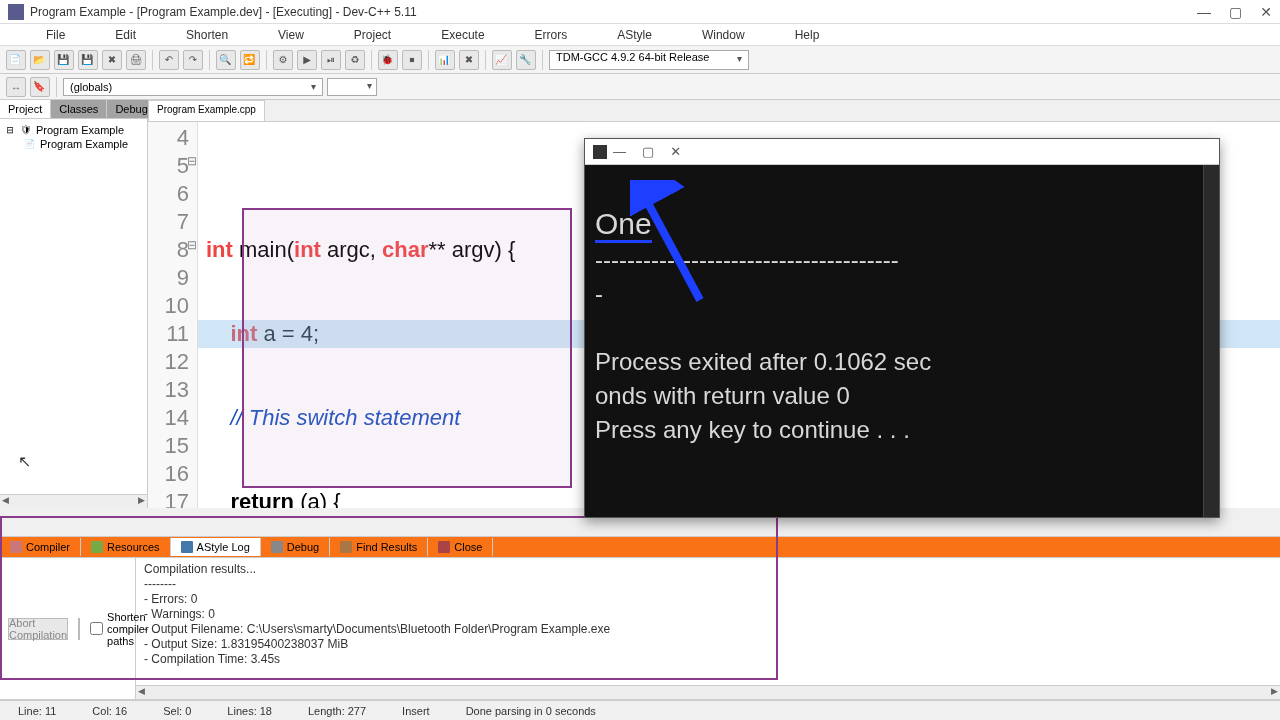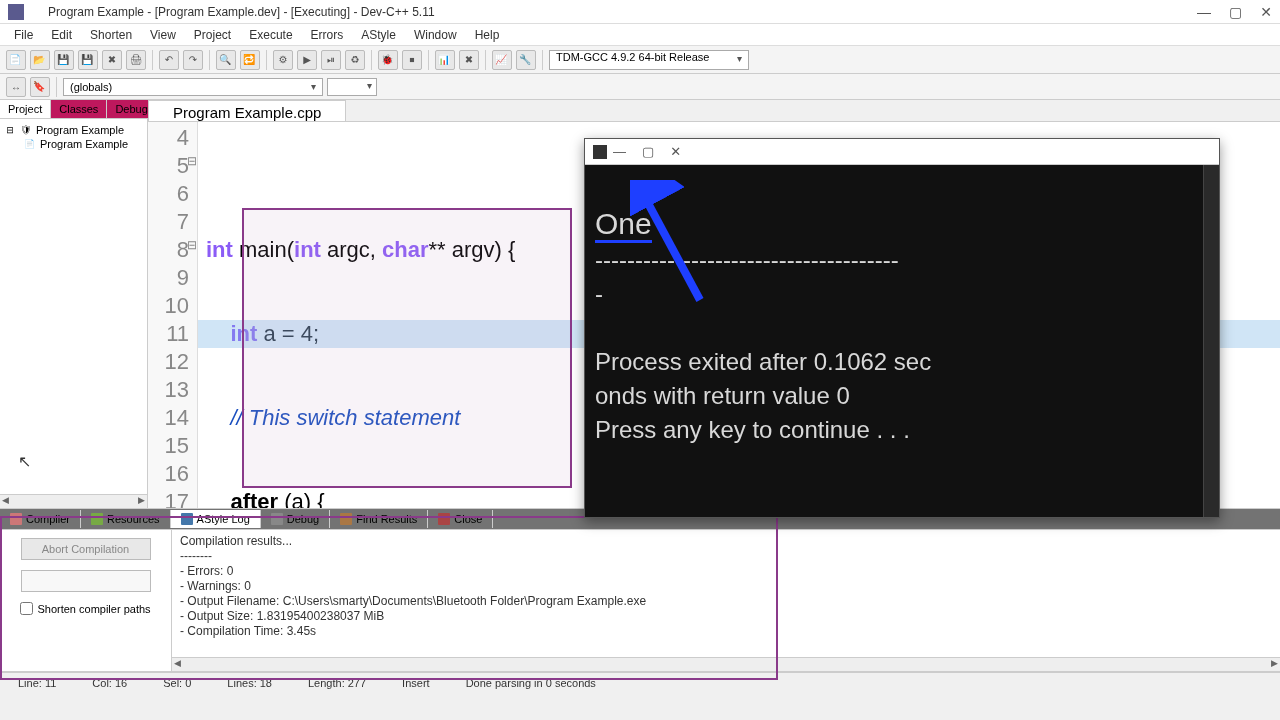--- a/index.html
+++ b/index.html
@@ -1,67 +1,67 @@
 <!DOCTYPE html>
 <html><head>
 <meta charset="utf-8">
 <style>
 * { margin: 0; padding: 0; box-sizing: border-box; font-family: "Segoe UI", Tahoma, sans-serif; }
 body { width: 1280px; height: 720px; background: #f0f0f0; overflow: hidden; position: relative; font-size: 12px; }
-.titlebar { height: 24px; background: #fff; display: flex; align-items: center; padding: 0 8px; border-bottom: 1px solid #ddd; gap: 18px; }
+.titlebar { height: 24px; background: #fff; display: flex; align-items: center; padding: 0 8px; border-bottom: 1px solid #ddd; }
 .titlebar .icon { width: 16px; height: 16px; background: #5a5a8e; margin-right: 6px; }
 .titlebar .title { flex: 1; font-size: 12px; color: #333; }
 .winbtns { display: flex; gap: 18px; color: #555; font-size: 14px; }
 .winbtns span { cursor: pointer; }
 .menubar { height: 22px; background: #fff; display: flex; align-items: center; padding: 0 6px; gap: 2px; border-bottom: 1px solid #ddd; }
-.menubar span { padding: 2px 8px; font-size: 12px; color: #333; cursor: pointer; }
+.menubar span { padding: 2px 8px; font-size: 12px; color: #333; cursor: pointer; margin-left: 32px; }
 .toolbar { height: 28px; background: #f4f4f4; display: flex; align-items: center; padding: 0 6px; gap: 4px; border-bottom: 1px solid #ccc; }
 .tbtn { width: 20px; height: 20px; background: #e8e8e8; border: 1px solid #bbb; border-radius: 2px; display:flex; align-items:center; justify-content:center; font-size:10px; color:#555; cursor:pointer; }
 .tsep { width: 1px; height: 20px; background: #ccc; margin: 0 2px; }
 .compiler-select { height: 20px; border: 1px solid #aaa; padding: 0 20px 0 6px; font-size: 11px; background: #fff; min-width: 200px; position: relative; }
 .compiler-select::after { content: "▾"; position: absolute; right: 6px; top: 2px; font-size: 10px; color: #555; }
 .toolbar2 { height: 26px; background: #f4f4f4; display: flex; align-items: center; padding: 0 6px; gap: 4px; border-bottom: 1px solid #ccc; }
 .globals { border: 1px solid #aaa; background: #fff; padding: 1px 6px; width: 260px; font-size: 11px; height: 18px; display:flex; align-items:center; position:relative; }
 .globals::after { content: "▾"; position: absolute; right: 6px; font-size: 10px; color: #555; }
 .globals2 { border: 1px solid #aaa; background: #fff; width: 50px; height: 18px; position:relative; }
 .globals2::after { content: "▾"; position: absolute; right: 4px; top:1px; font-size: 10px; color: #555; }
 .main { display: flex; height: 408px; }
 .sidebar { width: 148px; background: #fff; border-right: 1px solid #ccc; display:flex; flex-direction:column; }
 .sidetabs { display: flex; border-bottom: 1px solid #ccc; }
-.sidetabs span { padding: 3px 8px; font-size: 11px; border-right: 1px solid #ccc; background: #be185d; cursor:pointer; }
+.sidetabs span { padding: 3px 8px; font-size: 11px; border-right: 1px solid #ccc; background: #a3a3a3; cursor:pointer; }
 .sidetabs span.active { background: #fff; }
 .tree { padding: 4px; font-size: 11px; flex:1; }
 .tree-item { display: flex; align-items: center; gap: 4px; padding: 1px 0; }
 .tree-item.child { padding-left: 20px; }
 .tree-icon { width: 12px; height: 12px; display:inline-flex; align-items:center; justify-content:center; font-size:9px; }
 .side-scroll { height: 14px; border-top: 1px solid #ccc; background: #eee; position:relative; }
 .side-scroll::before { content:"◀"; position:absolute; left:2px; font-size:9px; color:#666; }
 .side-scroll::after { content:"▶"; position:absolute; right:2px; font-size:9px; color:#666; }
 .editor-area { flex: 1; background: #fff; display:flex; flex-direction:column; }
 .filetabs { height: 22px; display: flex; border-bottom: 1px solid #ccc; background: #f0f0f0; }
-.filetabs span { padding: 3px 24px; font-size: 15px; background: #fff; border: 1px solid #ccc; border-bottom: none; cursor:pointer; }
+.filetabs span { padding: 3px 8px; font-size: 10px; background: #fff; border: 1px solid #ccc; border-bottom: none; cursor:pointer; }
 .code-wrap { display: flex; flex: 1; font-family: "Consolas", monospace; font-size: 22px; line-height: 28px; overflow:hidden; position:relative; }
 .gutter { background: #f8f8f8; color: #888; text-align: right; padding: 2px 8px 2px 4px; border-right: 1px solid #ddd; user-select:none; min-width:50px; }
 .gutter div { height: 28px; }
 .fold { display:inline-block; width:0; position:relative; }
 .fold::after { content:"⊟"; position:absolute; left:-2px; top:2px; font-size:12px; color:#888; }
 .code { padding: 2px 8px; white-space: pre; position:relative; flex:1; }
 .code div { height: 28px; }
 .kw { color: #000; font-weight: bold; }
-.ty { color: #8b5cf6; font-weight: bold; }
+.ty { color: #ef4444; font-weight: bold; }
 .cm { color: #1a4fbf; font-style: italic; }
 .hl-box { position: absolute; border: 2px solid #8a3a8a; background: rgba(200,160,200,0.12); pointer-events:none; }
 .hl-line { position: absolute; left: 0; right: 0; height: 28px; background: rgba(120,180,230,0.35); pointer-events:none; }
 .underline { border-bottom: 3px solid #1e3fff; }
-.bottom-tabs { height: 22px; background: #737373; display: flex; align-items: center; border-top: 1px solid #ccc; border-bottom: 1px solid #ccc; }
+.bottom-tabs { height: 22px; background: #f97316; display: flex; align-items: center; border-top: 1px solid #ccc; border-bottom: 1px solid #ccc; margin-top: 28px; }
 .bottom-tabs .btab { padding: 3px 10px; font-size: 11px; display:flex; align-items:center; gap:4px; border-right:1px solid #ccc; cursor:pointer; }
 .bottom-tabs .btab.active { background: #fff; }
 .mini-icon { width:12px; height:12px; background:#c77; border-radius:1px; display:inline-block; }
 .bottom-panel { height: 142px; background: #fff; display: flex; border-bottom: 1px solid #ccc; }
-.bp-left { width: 172px; border-right: 1px solid #ccc; padding: 8px; display:flex; flex-direction:column; gap:10px; align-items:center; }
+.bp-left { width: 136px; border-right: 1px solid #ccc; padding: 8px; display:flex; flex-direction:row; gap:10px; align-items:center; }
 .abort-btn { width: 130px; height: 22px; background: #e8e8e8; border: 1px solid #bbb; font-size: 11px; color:#888; display:flex; align-items:center; justify-content:center; }
 .compiler-box { width:130px; height:22px; border:1px solid #bbb; background:#f8f8f8; }
 .chk { display:flex; align-items:center; gap:4px; font-size:11px; }
 .bp-right { flex: 1; font-family: "Courier New", monospace; font-size: 12px; padding: 4px 8px; color: #333; white-space: pre; overflow:hidden; position:relative; }
 .bp-scroll { position:absolute; bottom:0; left:0; right:0; height:14px; background:#eee; border-top:1px solid #ccc; }
 .bp-scroll::before { content:"◀"; position:absolute; left:2px; font-size:9px; color:#666; }
 .bp-scroll::after { content:"▶"; position:absolute; right:2px; font-size:9px; color:#666; }
 .statusbar { height: 20px; background: #f0f0f0; border-top: 1px solid #ccc; display: flex; align-items: center; font-size: 11px; color: #333; }
 .statusbar span { padding: 0 18px; }
 .highlight-box { position:absolute; border:2px solid #8a3a8a; pointer-events:none; }
@@ -185,21 +185,21 @@
         <div>15</div>
         <div>16</div>
         <div>17</div>
       </div>
       <div class="code">
         <div class="hl-line" style="top:198px;"></div>
         <div class="hl-box" style="left:44px; top:86px; width:330px; height:280px;"></div>
         <div><span class="ty">int </span><span>main(</span><span class="ty">int </span><span>argc, </span><span class="ty">char</span><span>** argv) {</span></div>
         <div><span>    </span><span class="ty">int </span><span>a = 4;</span></div>
         <div><span>    </span><span class="cm">// This switch statement</span></div>
-        <div><span>    </span><span class="kw underline">after </span><span>(a) {</span></div>
+        <div><span>    </span><span class="kw underline">return </span><span>(a) {</span></div>
         
         
         
         
         
         
         
         
         
         

